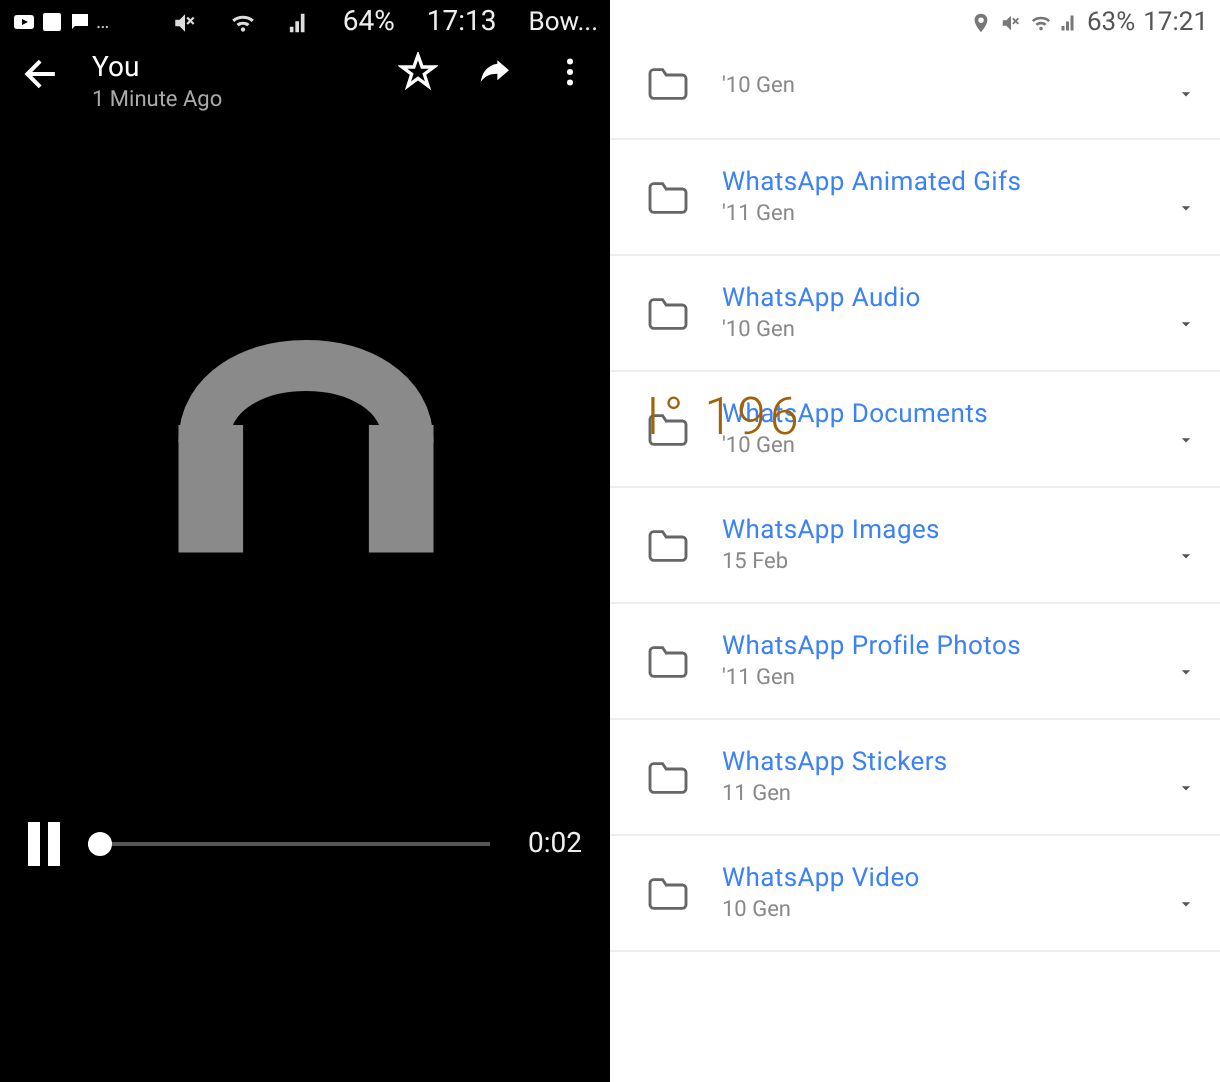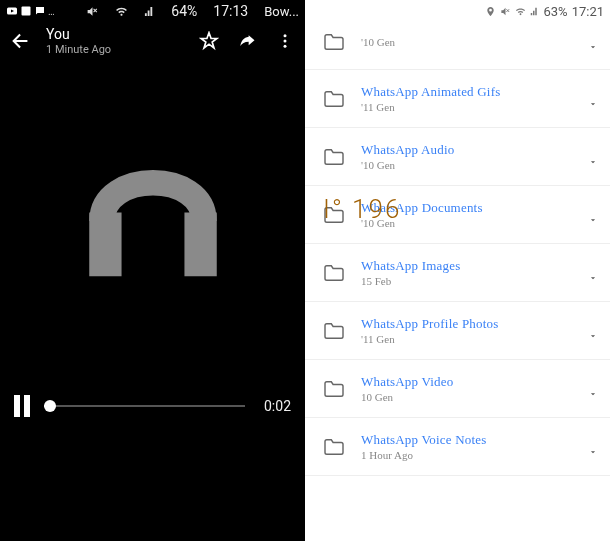--- a/index.html
+++ b/index.html
@@ -11,48 +11,48 @@
     
     .status-bar { height: 22px; display: flex; align-items: center; font-size: 12px; padding: 0 6px; }
     .left-panel .status-bar { justify-content: space-between; color: #eee; }
     .status-left-icons { display: flex; gap: 2px; align-items: center; }
     .status-right { display: flex; align-items: center; gap: 16px; font-size: 14px; }
     .right-panel .status-bar { justify-content: flex-end; color: #555; gap: 4px; font-size: 13px; }
     
     .notif-icon { width: 12px; height: 12px; display: inline-block; }
     
     
-    .player-header { display: flex; align-items: center; padding: 4px 10px 8px 10px; gap: 14px; }
+    .player-header { display: flex; align-items: flex-start; padding: 4px 10px 8px 10px; gap: 14px; }
     .back-arrow { width: 22px; height: 22px; display: flex; align-items: center; justify-content: center; }
     .title-block { flex: 1; }
     .title-main { font-size: 14px; font-weight: 400; }
     .title-sub { font-size: 11px; color: #aaa; margin-top: 1px; }
     .header-actions { display: flex; gap: 18px; align-items: center; }
     .icon-btn { width: 20px; height: 20px; display: flex; align-items: center; justify-content: center; }
     
     
     .album-art { width: 100%; display: flex; align-items: center; justify-content: center; padding: 55px 0 30px 0; }
     .headphones { width: 170px; height: 170px; position: relative; }
     
     
-    .controls { position: absolute; bottom: 124px; left: 0; right: 0; padding: 0 14px; display: flex; align-items: center; gap: 10px; }
+    .controls { position: absolute; bottom: 108px; left: 0; right: 0; padding: 0 14px; display: flex; align-items: center; gap: 10px; }
     .pause-btn { width: 20px; height: 22px; display: flex; gap: 4px; }
     .pause-bar { width: 6px; height: 22px; background: #fff; }
     .progress-wrap { flex: 1; position: relative; height: 20px; display: flex; align-items: center; }
     .progress-line { width: 100%; height: 2px; background: #555; position: relative; }
     .progress-fill { position: absolute; left: 0; top: 0; height: 2px; width: 3%; background: #fff; }
     .progress-thumb { position: absolute; left: 3%; top: 50%; transform: translate(-50%, -50%); width: 12px; height: 12px; background: #fff; border-radius: 50%; }
     .time-label { font-size: 14px; color: #eee; min-width: 36px; text-align: right; }
     
     
     .folder-list { padding-top: 2px; }
     .folder-row { display: flex; align-items: center; padding: 10px 12px 10px 18px; border-bottom: 1px solid #eee; min-height: 58px; gap: 16px; }
     .folder-row.first { padding-top: 0; min-height: 46px; }
     .folder-icon { width: 22px; height: 18px; flex-shrink: 0; }
-    .folder-info { flex: 1; font-family: Liberation Serif, serif; }
+    .folder-info { flex: 1; }
     .folder-name { font-size: 13px; color: #3b82f6; font-weight: 400; letter-spacing: 0.2px; }
     .folder-date { font-size: 11px; color: #888; margin-top: 1px; }
     .dropdown-arrow { width: 10px; height: 10px; flex-shrink: 0; }
     
     .overlay-196 { position: absolute; top: 194px; left: 18px; font-size: 26px; color: #a16207; font-weight: 300; letter-spacing: 2px; pointer-events: none; }
   </style>
 </head>
 <body>
 
 <div class="left-panel">
@@ -235,33 +235,33 @@
         </div>
         <div class="dropdown-arrow"><svg width="10" height="10" viewBox="0 0 24 24" fill="#555">
             <path d="M7 10l5 5 5-5z"></path>
           </svg></div>
       </div>
       <div class="folder-row">
         <div class="folder-icon"><svg width="22" height="18" viewBox="0 0 24 20" fill="none" stroke="#666" stroke-width="1.6">
             <path d="M2 4c0-1 1-2 2-2h5l2 3h9c1 0 2 1 2 2v9c0 1-1 2-2 2H4c-1 0-2-1-2-2z"></path>
           </svg></div>
         <div class="folder-info">
+          <div class="folder-name">WhatsApp Stickers</div>
+          <div class="folder-date">11 Gen</div>
+        </div>
+        <div class="dropdown-arrow"><svg width="10" height="10" viewBox="0 0 24 24" fill="#555">
+            <path d="M7 10l5 5 5-5z"></path>
+          </svg></div>
+      </div>
+      <div class="folder-row">
+        <div class="folder-icon"><svg width="22" height="18" viewBox="0 0 24 20" fill="none" stroke="#666" stroke-width="1.6">
+            <path d="M2 4c0-1 1-2 2-2h5l2 3h9c1 0 2 1 2 2v9c0 1-1 2-2 2H4c-1 0-2-1-2-2z"></path>
+          </svg></div>
+        <div class="folder-info">
           <div class="folder-name">WhatsApp Video</div>
           <div class="folder-date">10 Gen</div>
         </div>
         <div class="dropdown-arrow"><svg width="10" height="10" viewBox="0 0 24 24" fill="#555">
             <path d="M7 10l5 5 5-5z"></path>
           </svg></div>
       </div>
-      <div class="folder-row">
-        <div class="folder-icon"><svg width="22" height="18" viewBox="0 0 24 20" fill="none" stroke="#666" stroke-width="1.6">
-            <path d="M2 4c0-1 1-2 2-2h5l2 3h9c1 0 2 1 2 2v9c0 1-1 2-2 2H4c-1 0-2-1-2-2z"></path>
-          </svg></div>
-        <div class="folder-info">
-          <div class="folder-name">WhatsApp Voice Notes</div>
-          <div class="folder-date">1 Hour Ago</div>
-        </div>
-        <div class="dropdown-arrow"><svg width="10" height="10" viewBox="0 0 24 24" fill="#555">
-            <path d="M7 10l5 5 5-5z"></path>
-          </svg></div>
-      </div>
     </div>
 </div>
 
 </body></html>

